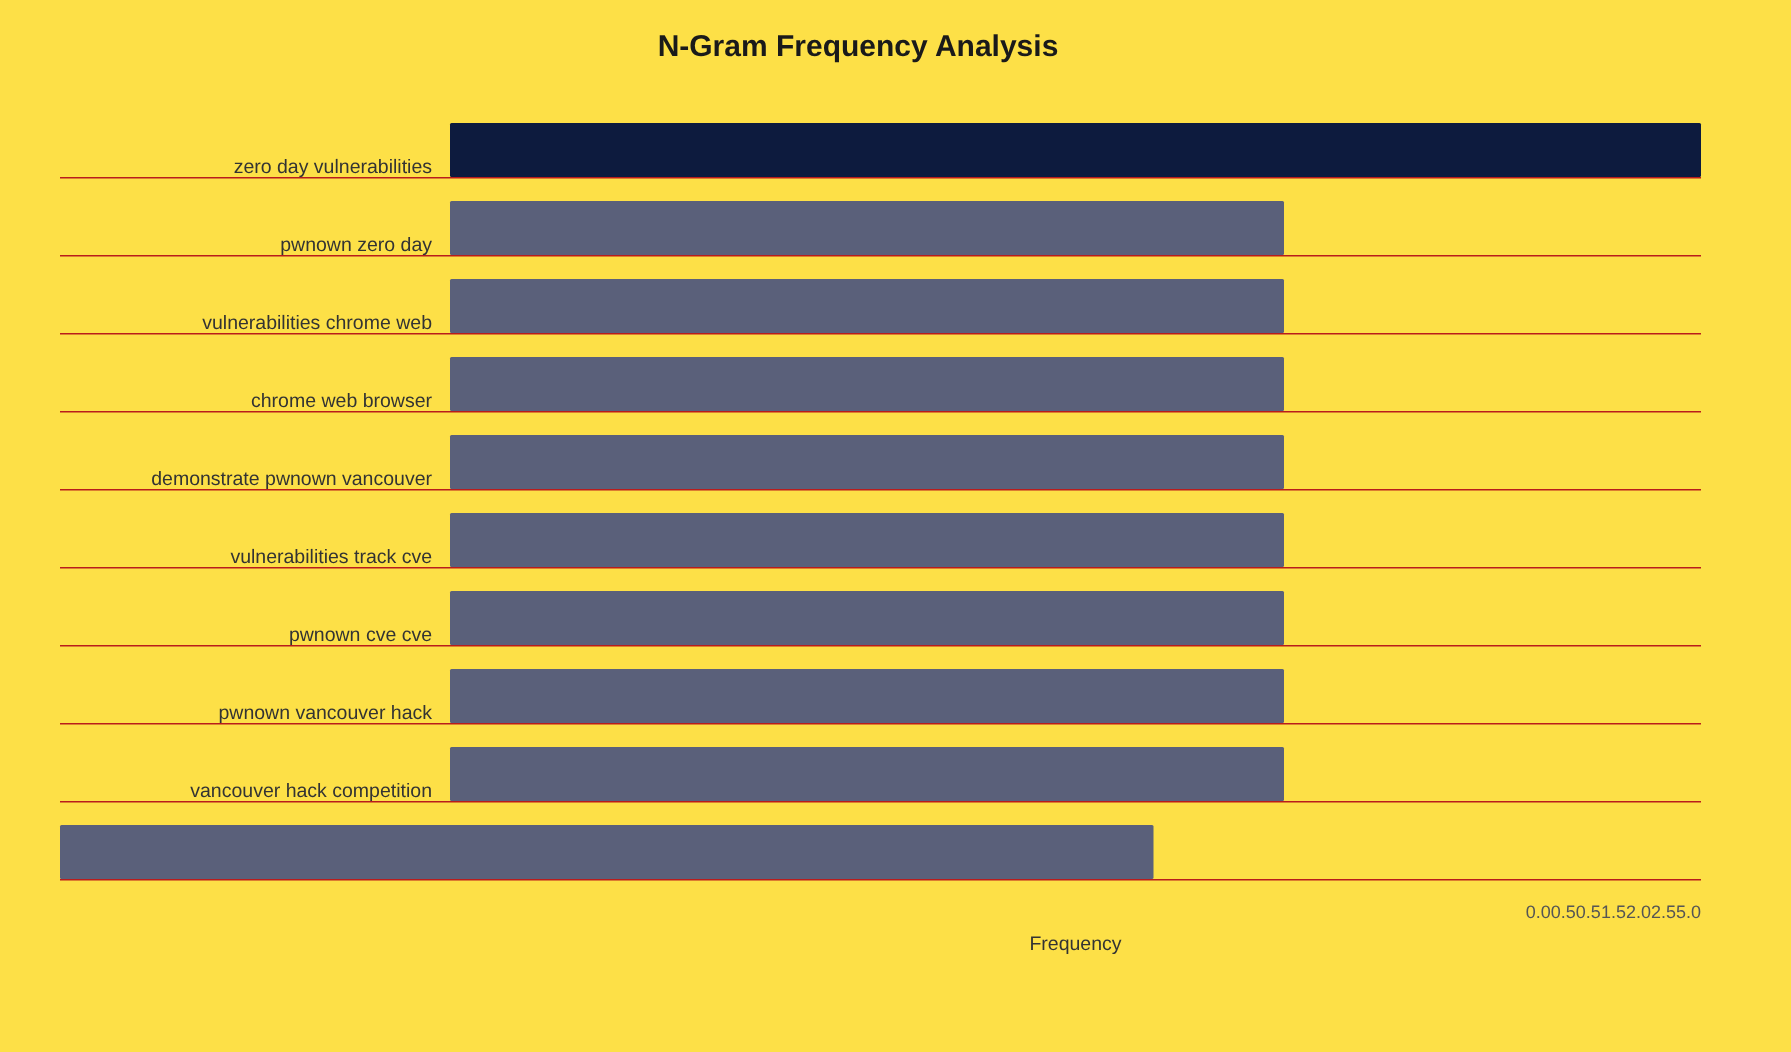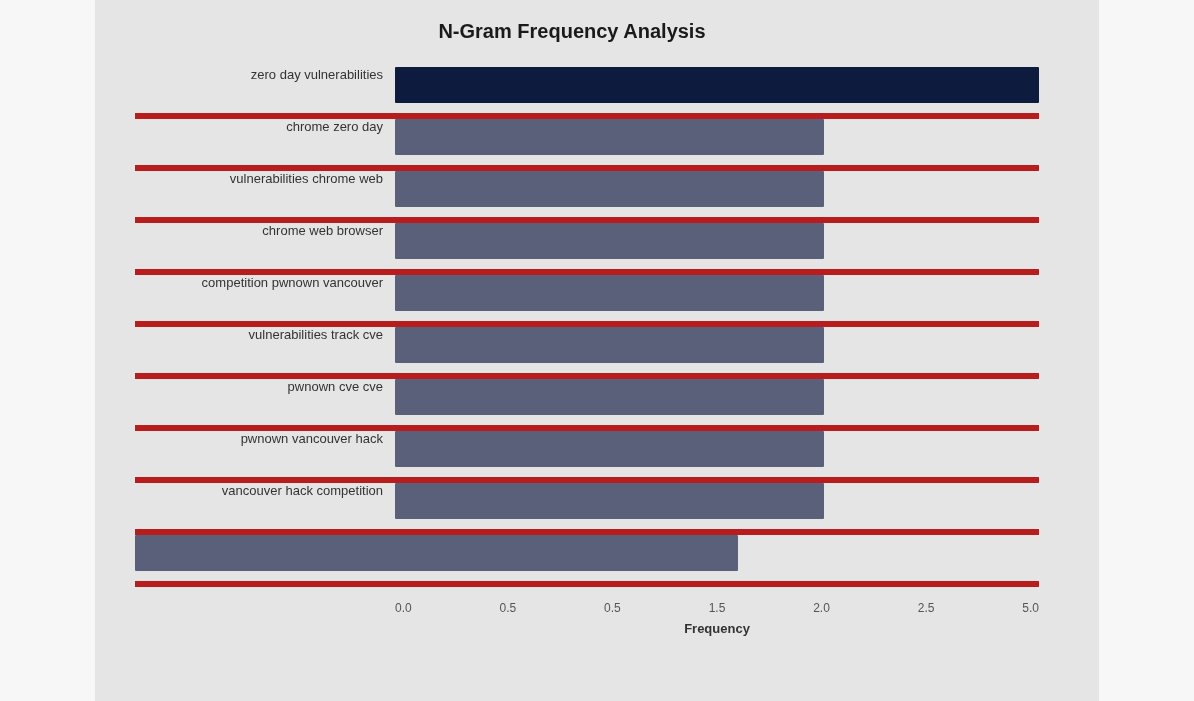--- a/index.html
+++ b/index.html
@@ -6,45 +6,45 @@
     body {
       background: #f7f7f7;
       font-family: Arial, sans-serif;
       width: 1194px;
       height: 701px;
       display: flex;
       align-items: center;
       justify-content: center;
     }
     .chart-container {
-      width: 1004px;
+      width: 1194px;
       height: 701px;
-      background: #e5e5e5;
+      background: #fde047;
       padding: 20px 60px 112px 10px;
       position: relative;
     }
     .chart-title {
       text-align: center;
       font-size: 20px;
       font-weight: bold;
       color: #1a1a1a;
       margin-bottom: 24px;
     }
     .chart-area {
       display: flex;
       flex-direction: column;
       gap: 0px;
       position: relative;
       margin-left: 30px;
     }
     .bar-row {
       display: flex;
-      align-items: flex-start;
+      align-items: flex-end;
       height: 52px;
-      border-bottom: 6px solid #b91c1c;
+      border-bottom: 1px solid #b91c1c;
     }
     .bar-label {
       width: 260px;
       text-align: right;
       padding-right: 12px;
       font-size: 13px;
       color: #333;
       flex-shrink: 0;
     }
     .bar-track {
@@ -64,77 +64,76 @@
     }
     .x-axis {
       display: flex;
       margin-left: 260px;
       margin-top: 10px;
       position: relative;
     }
     .x-axis-inner {
       flex: 1;
       display: flex;
-      justify-content: space-between;
+      justify-content: flex-end;
       position: relative;
     }
     .x-tick {
       display: flex;
       flex-direction: column;
       align-items: center;
     }
     .x-tick-label {
       font-size: 12px;
       color: #555;
       margin-top: 4px;
     }
     .x-axis-title {
       text-align: center;
       font-size: 13px;
       color: #333;
       margin-top: 6px;
       margin-left: 260px;
-      font-weight: bold;
     }
   </style>
 </head>
 <body>
 
 <div class="chart-container">
   <div class="chart-title">N-Gram Frequency Analysis</div>
 
   <div class="chart-area">
 
     <div id="bars-container">
         <div class="bar-row">
           <div class="bar-label">zero day vulnerabilities</div>
           <div class="bar-track">
             <div class="bar-fill primary" style="width: 100%;"></div>
           </div>
         </div>
         <div class="bar-row">
-          <div class="bar-label">chrome zero day</div>
+          <div class="bar-label">pwnown zero day</div>
           <div class="bar-track">
             <div class="bar-fill secondary" style="width: 66.6667%;"></div>
           </div>
         </div>
         <div class="bar-row">
           <div class="bar-label">vulnerabilities chrome web</div>
           <div class="bar-track">
             <div class="bar-fill secondary" style="width: 66.6667%;"></div>
           </div>
         </div>
         <div class="bar-row">
           <div class="bar-label">chrome web browser</div>
           <div class="bar-track">
             <div class="bar-fill secondary" style="width: 66.6667%;"></div>
           </div>
         </div>
         <div class="bar-row">
-          <div class="bar-label">competition pwnown vancouver</div>
+          <div class="bar-label">demonstrate pwnown vancouver</div>
           <div class="bar-track">
             <div class="bar-fill secondary" style="width: 66.6667%;"></div>
           </div>
         </div>
         <div class="bar-row">
           <div class="bar-label">vulnerabilities track cve</div>
           <div class="bar-track">
             <div class="bar-fill secondary" style="width: 66.6667%;"></div>
           </div>
         </div>

